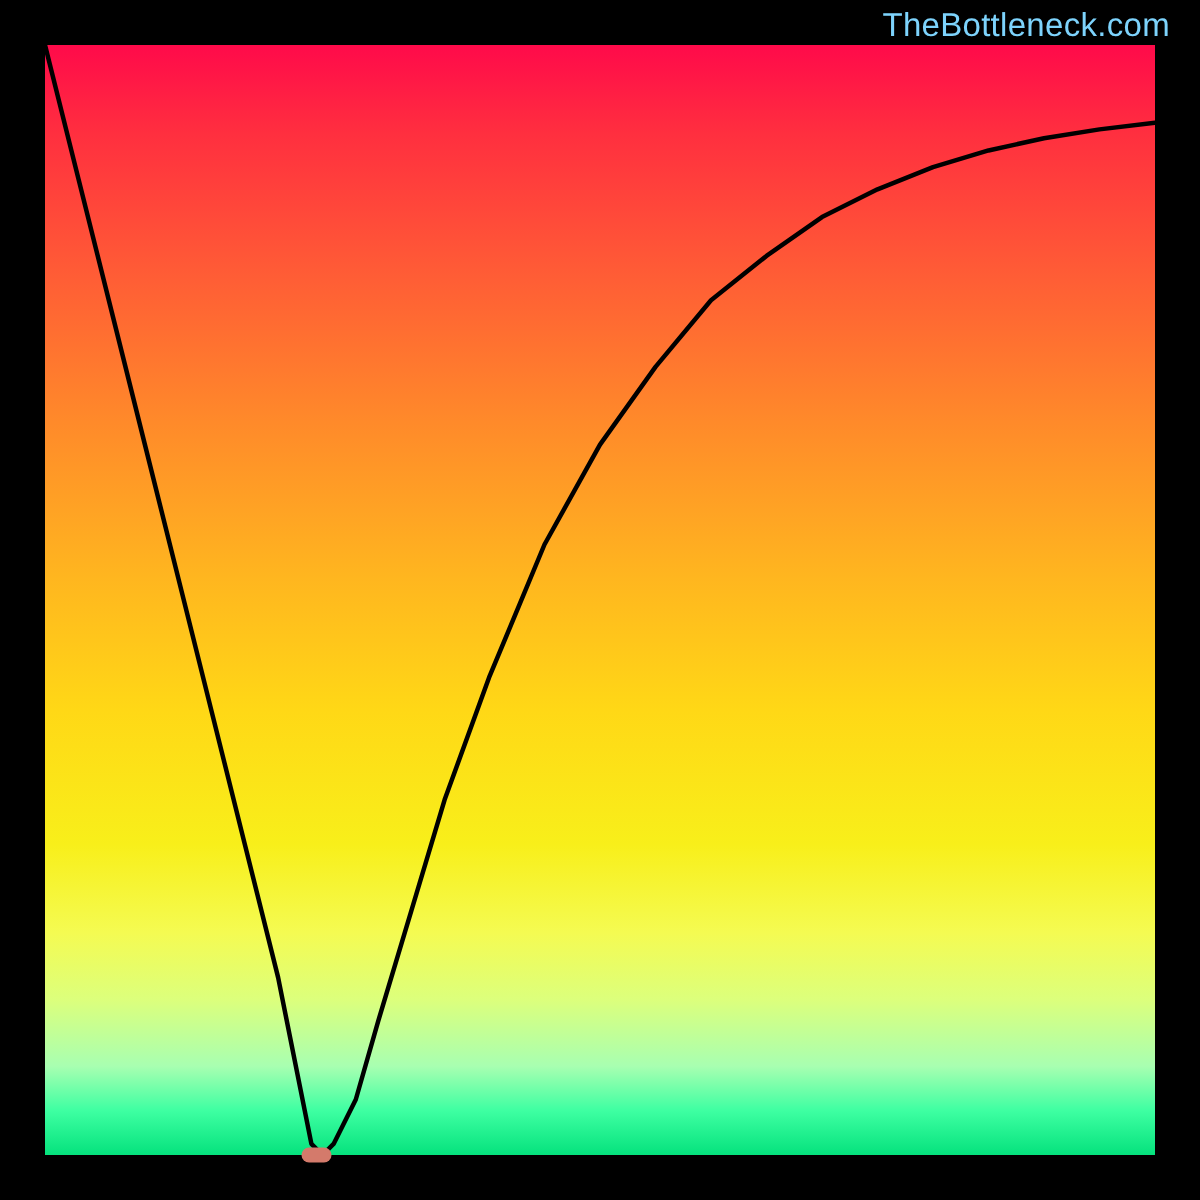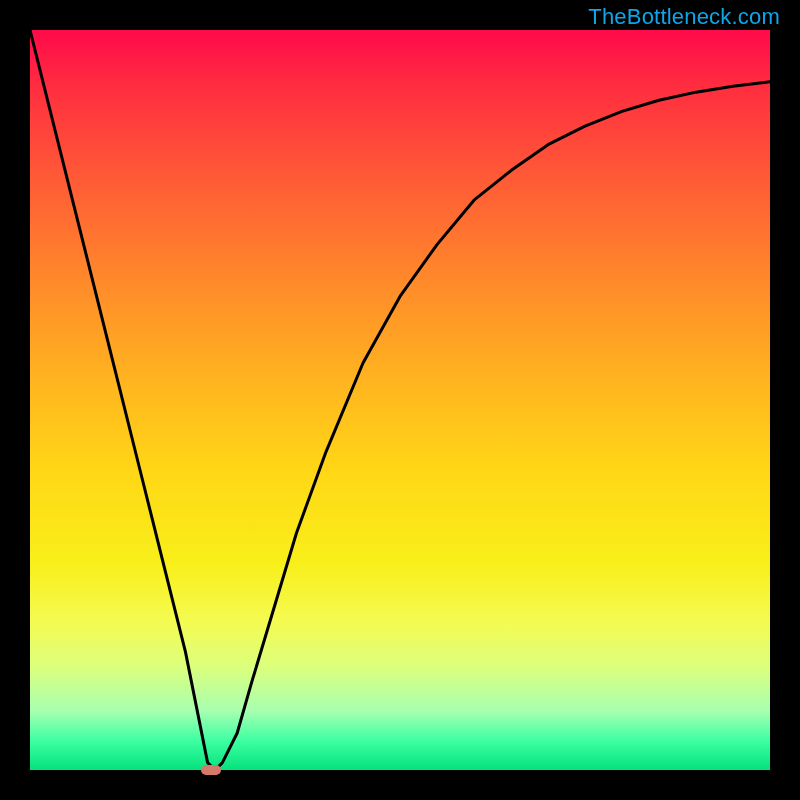--- a/index.html
+++ b/index.html
@@ -37,21 +37,21 @@
       #dcff7c 86%,
       #a8ffb1 92%,
       #3effa2 96%,
       #05e27d 100%
     );
   }
   .watermark {
     position: absolute;
     top: 4px;
     right: 20px;
-    color: #0ea5e9;
+    color: #7dd3fc;
     font-size: 22px;
     letter-spacing: 0.2px;
     font-weight: 500;
   }
   svg.curve {
     position: absolute;
     top: 0;
     left: 0;
     width: 740px;
     height: 740px;

